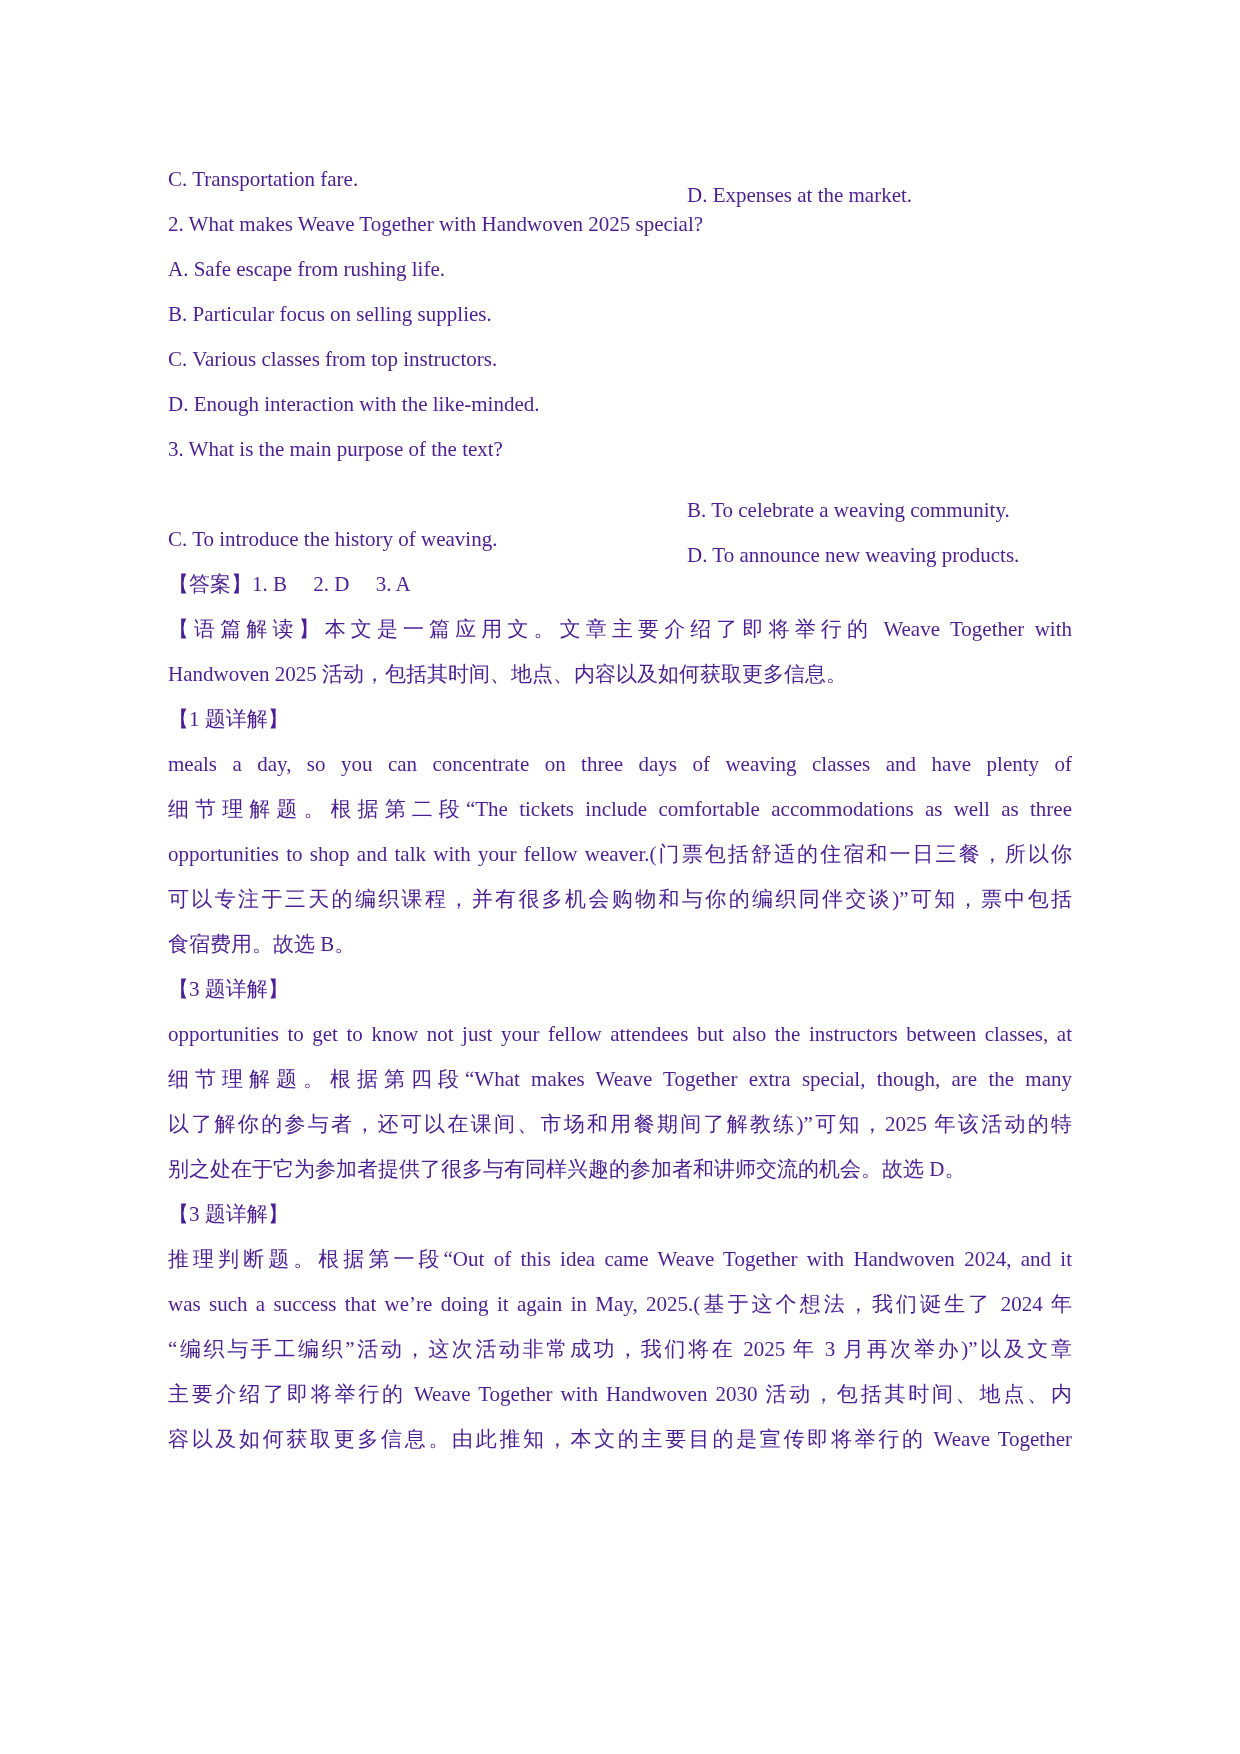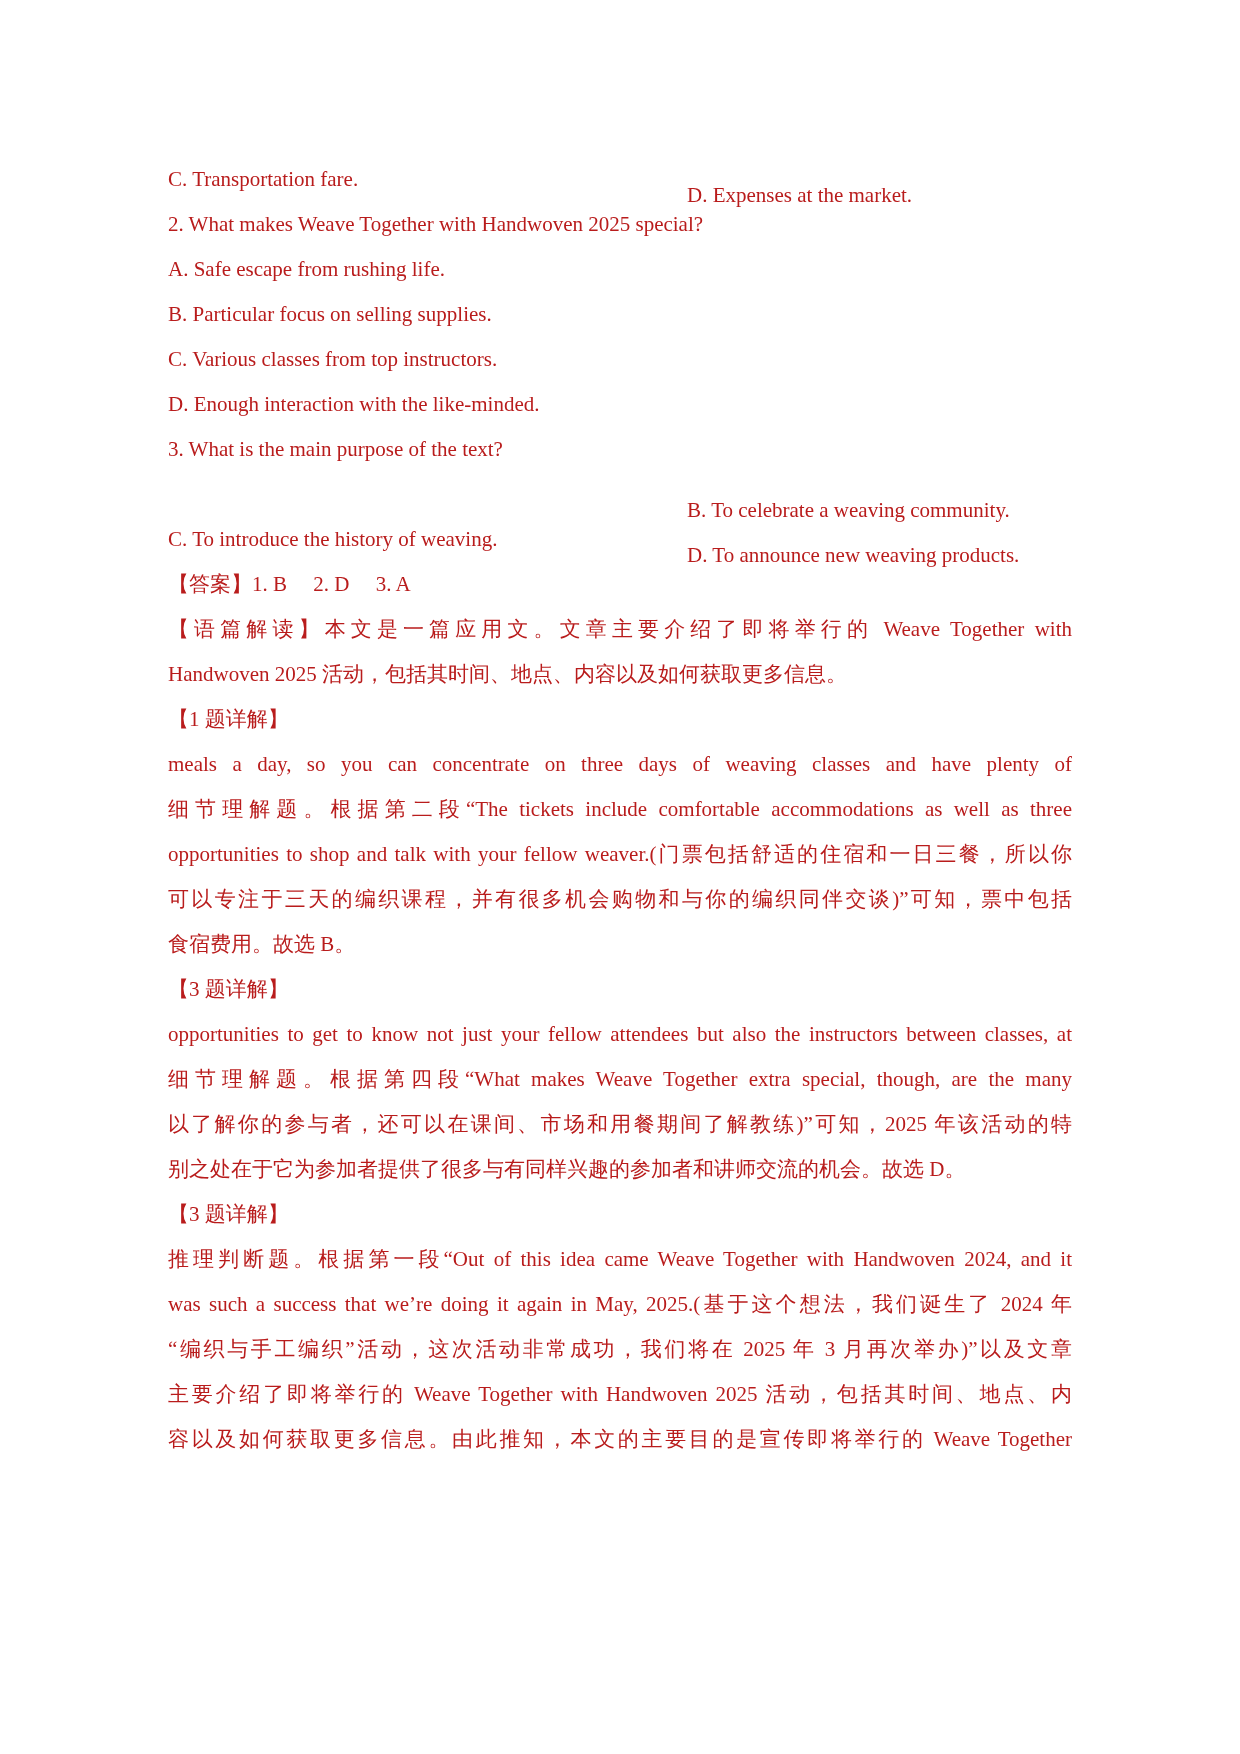--- a/index.html
+++ b/index.html
@@ -1,21 +1,21 @@
 <!DOCTYPE html>
 <html><head>
 <meta charset="utf-8">
 <style>
   html, body { margin: 0; padding: 0; background: #ffffff; }
   .page {
     position: relative;
     width: 1240px;
     height: 1754px;
     background: #ffffff;
-    color: #b91c1c;
+    color: #4c1d95;
     font-family: "Liberation Serif", "DejaVu Serif", serif;
     overflow: hidden;
   }
   .content {
     position: absolute;
     left: 168px;
     top: 157px;
     width: 904px;
   }
   .line {
@@ -60,16 +60,16 @@
       <div class="line">食宿费用。故选 B。</div>
       <div class="line">【3 题详解】</div>
       <div class="line justify">opportunities to get to know not just your fellow attendees but also the instructors between classes, at</div>
       <div class="line justify">细节理解题。根据第四段“What makes Weave Together extra special, though, are the many</div>
       <div class="line justify">以了解你的参与者，还可以在课间、市场和用餐期间了解教练)”可知，2025 年该活动的特</div>
       <div class="line">别之处在于它为参加者提供了很多与有同样兴趣的参加者和讲师交流的机会。故选 D。</div>
       <div class="line">【3 题详解】</div>
       <div class="line justify">推理判断题。根据第一段“Out of this idea came Weave Together with Handwoven 2024, and it</div>
       <div class="line justify">was such a success that we’re doing it again in May, 2025.(基于这个想法，我们诞生了 2024 年</div>
       <div class="line justify">“编织与手工编织”活动，这次活动非常成功，我们将在 2025 年 3 月再次举办)”以及文章</div>
-      <div class="line justify">主要介绍了即将举行的 Weave Together with Handwoven 2025 活动，包括其时间、地点、内</div>
+      <div class="line justify">主要介绍了即将举行的 Weave Together with Handwoven 2030 活动，包括其时间、地点、内</div>
       <div class="line justify">容以及如何获取更多信息。由此推知，本文的主要目的是宣传即将举行的 Weave Together</div>
     </div>
 </div>
 
 </body></html>

